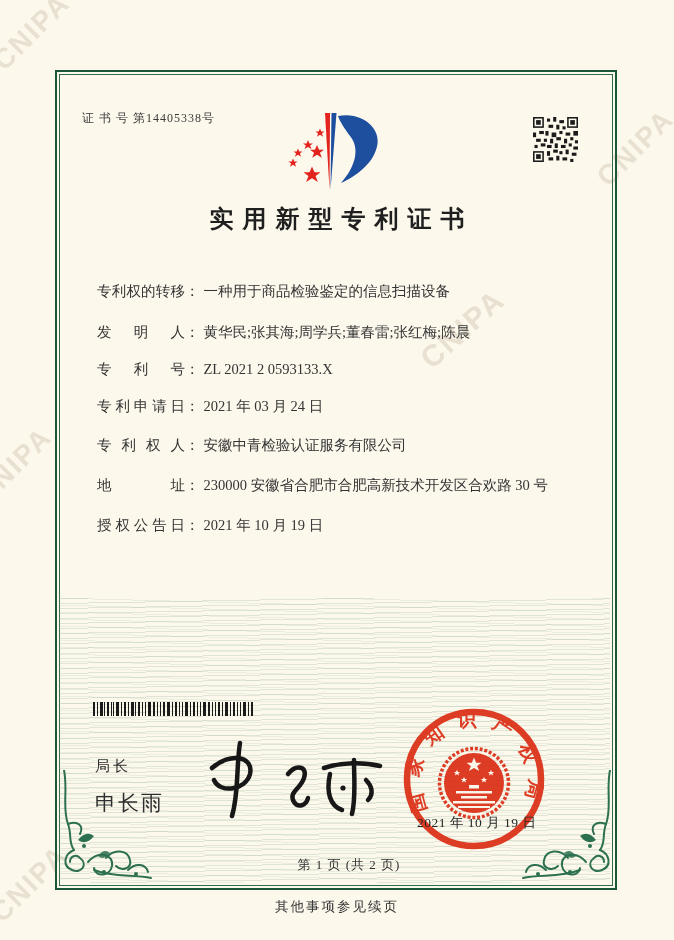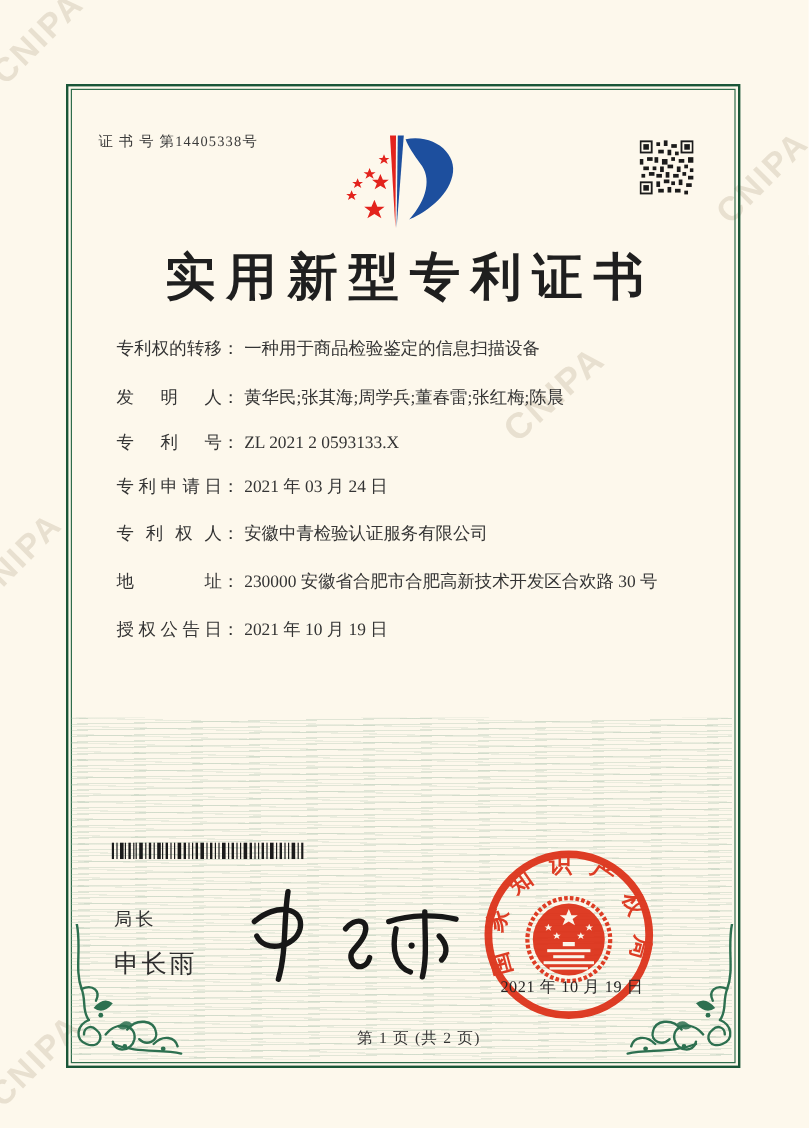--- a/index.html
+++ b/index.html
@@ -38,21 +38,21 @@
     background:
       repeating-linear-gradient(179deg, rgba(140,175,150,0.26) 0 1px, rgba(0,0,0,0) 1px 5px),
       repeating-linear-gradient(181.5deg, rgba(140,175,150,0.16) 0 1px, rgba(0,0,0,0) 1px 7px);
   }
   .content{position:absolute;inset:0;z-index:3;}
   .cert-no{position:absolute;left:82px;top:110px;font-size:12px;letter-spacing:1px;color:#3a3a3a;}
   .logo{position:absolute;left:288px;top:106px;}
   .qr{position:absolute;left:533px;top:116px;}
   .title{
     position:absolute;left:0;top:203px;width:674px;text-align:center;
-    font-size:42px;font-weight:bold;letter-spacing:9px;padding-left:9px;box-sizing:border-box;
+    font-size:24px;font-weight:bold;letter-spacing:9px;padding-left:9px;box-sizing:border-box;
     color:#1f1f1f;
   }
   .fields{position:absolute;left:97px;top:0;width:500px;font-size:14.5px;color:#343434;}
   .frow{position:absolute;left:0;height:20px;line-height:20px;white-space:nowrap;}
   .frow .lbl{
     display:inline-block;width:88px;
     text-align:justify;text-align-last:justify;
     vertical-align:top;
   }
   .frow .colon{display:inline-block;margin-right:4px;}
@@ -324,15 +324,16 @@
         <path d="M92,34 C100,24 112,26 108,38 C104,50 92,52 98,62 C102,68 110,66 112,58"></path>
         <path d="M128,28 C146,22 168,22 184,26"></path>
         <path d="M134,34 C130,52 134,66 146,70"></path>
         <path d="M158,20 C158,40 160,58 156,74"></path>
         <path d="M170,40 C176,46 178,54 172,60"></path>
       </g>
       <circle cx="147" cy="48" r="2.6" fill="#171717"></circle>
     </svg>
 
     <div class="page-info">第 1 页 (共 2 页)</div>
+    <div class="cont-note">其他事项参见续页</div>
 
   </div>
 </div>
 
 </body></html>

